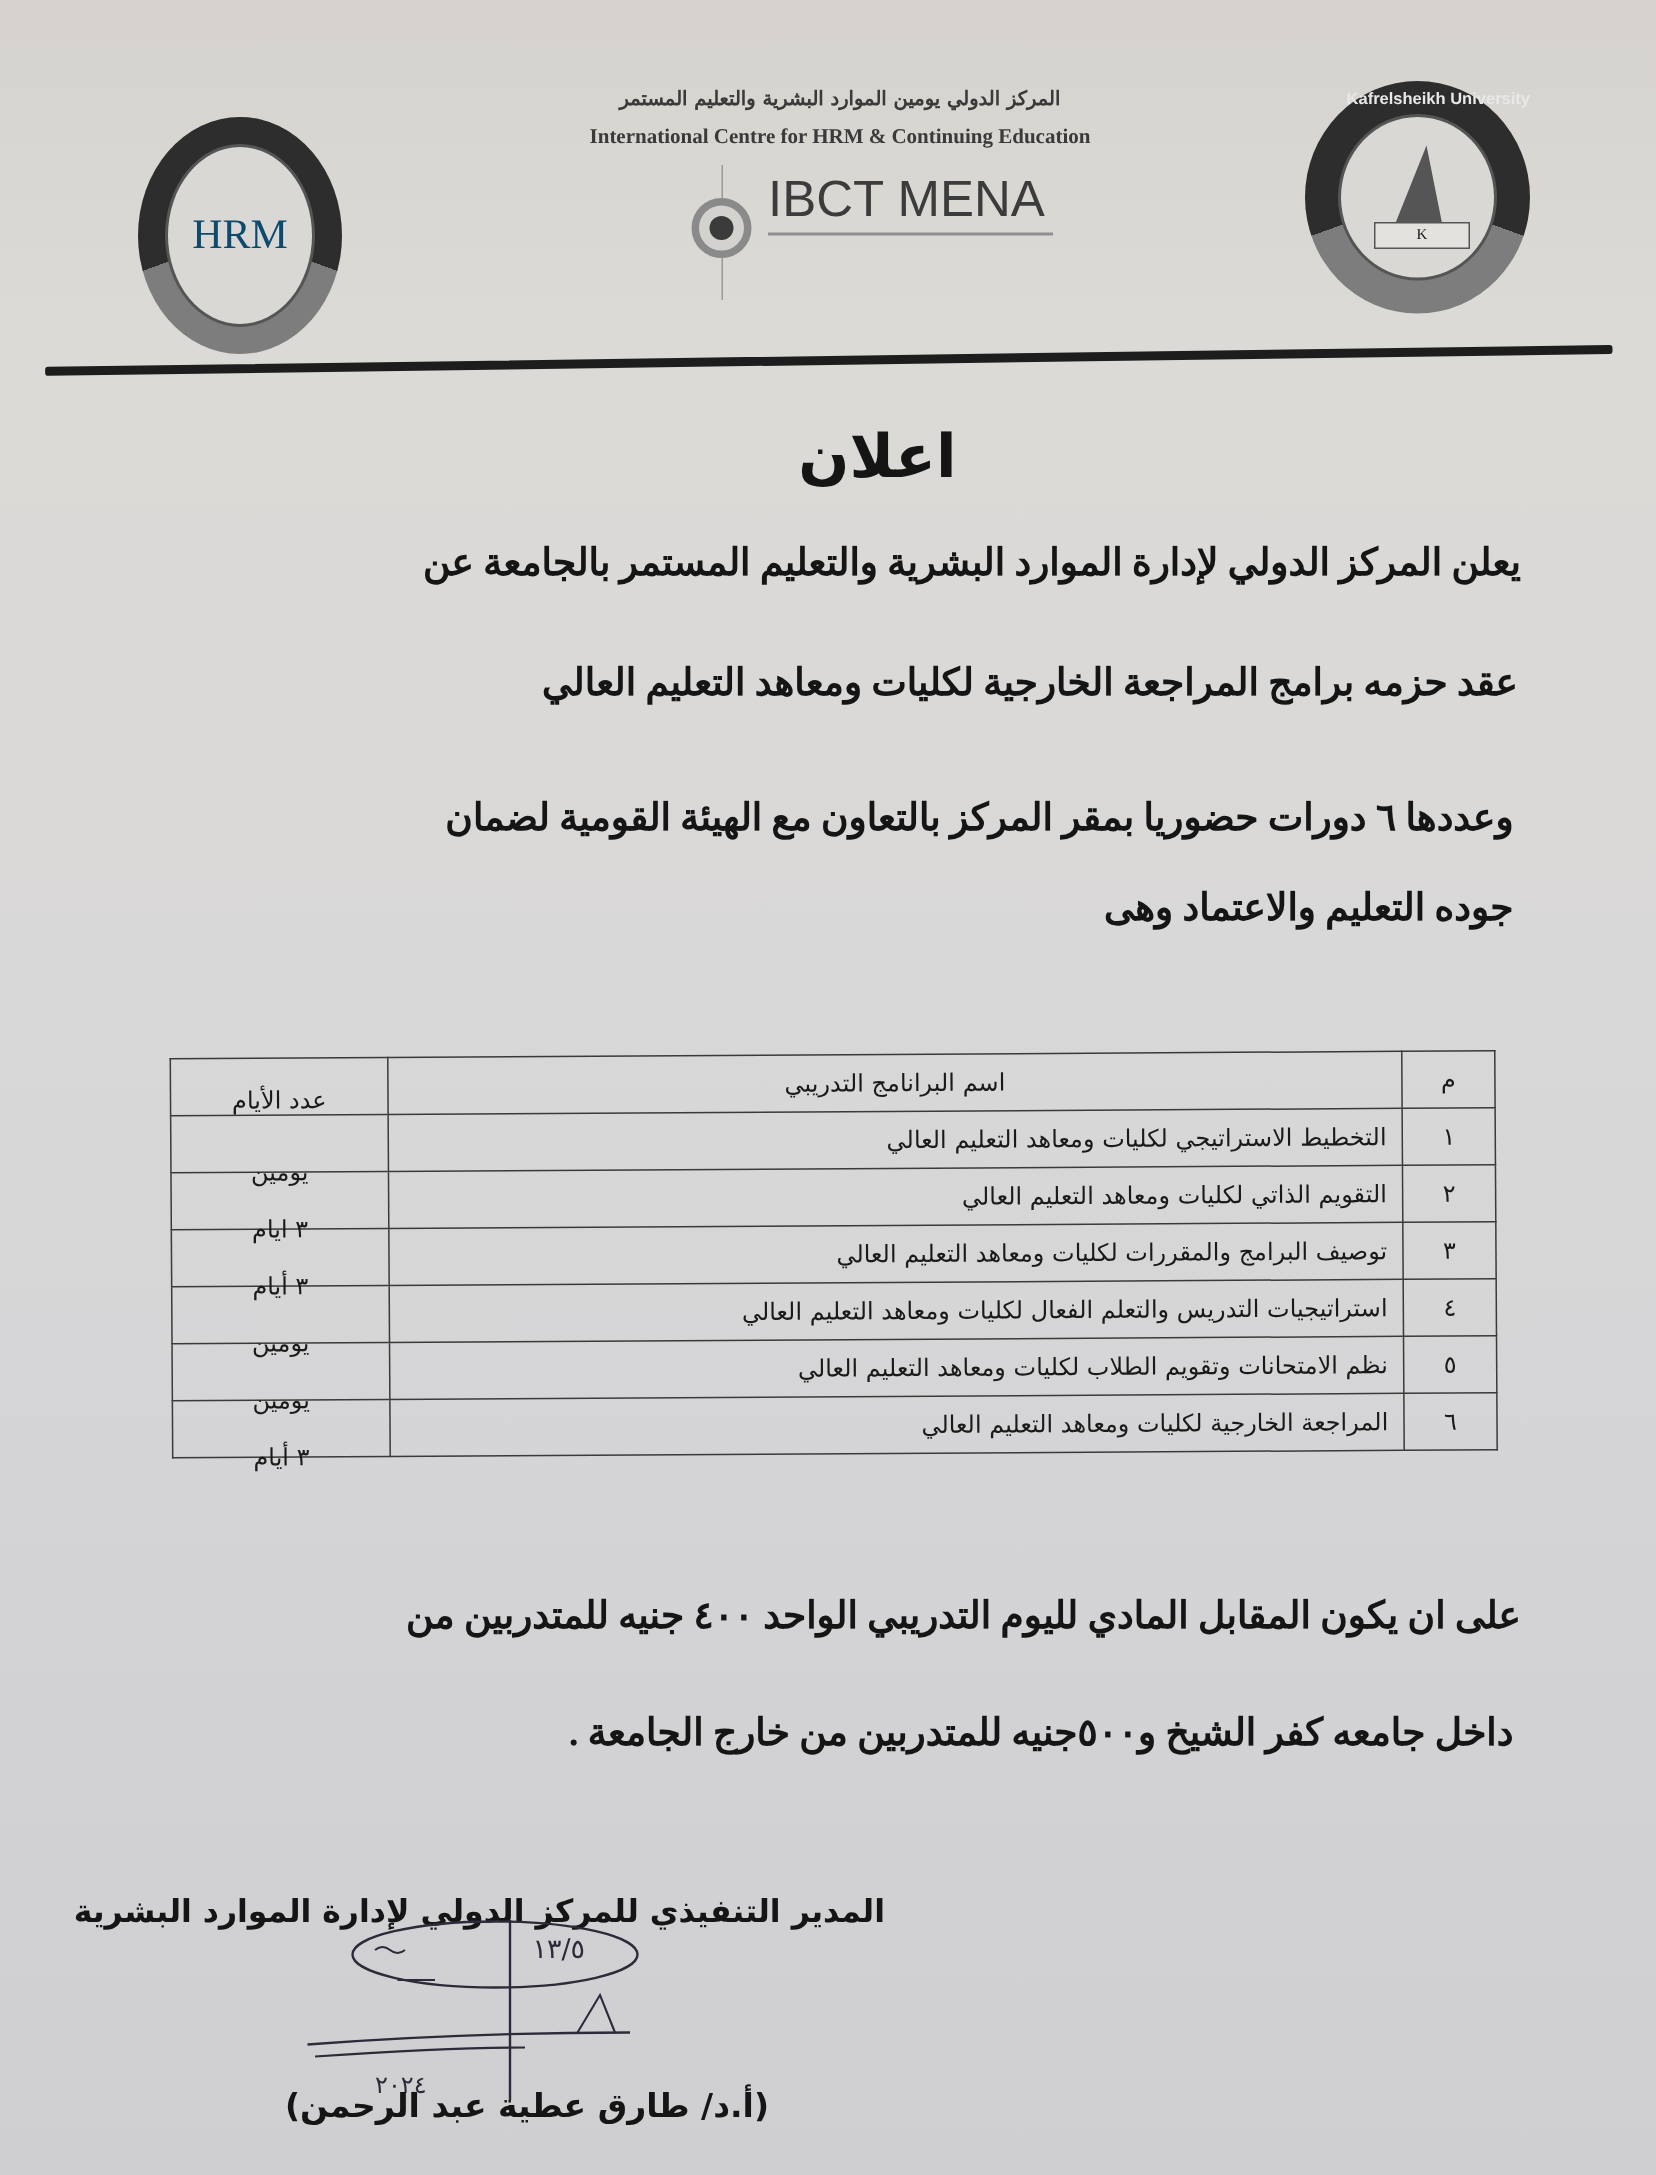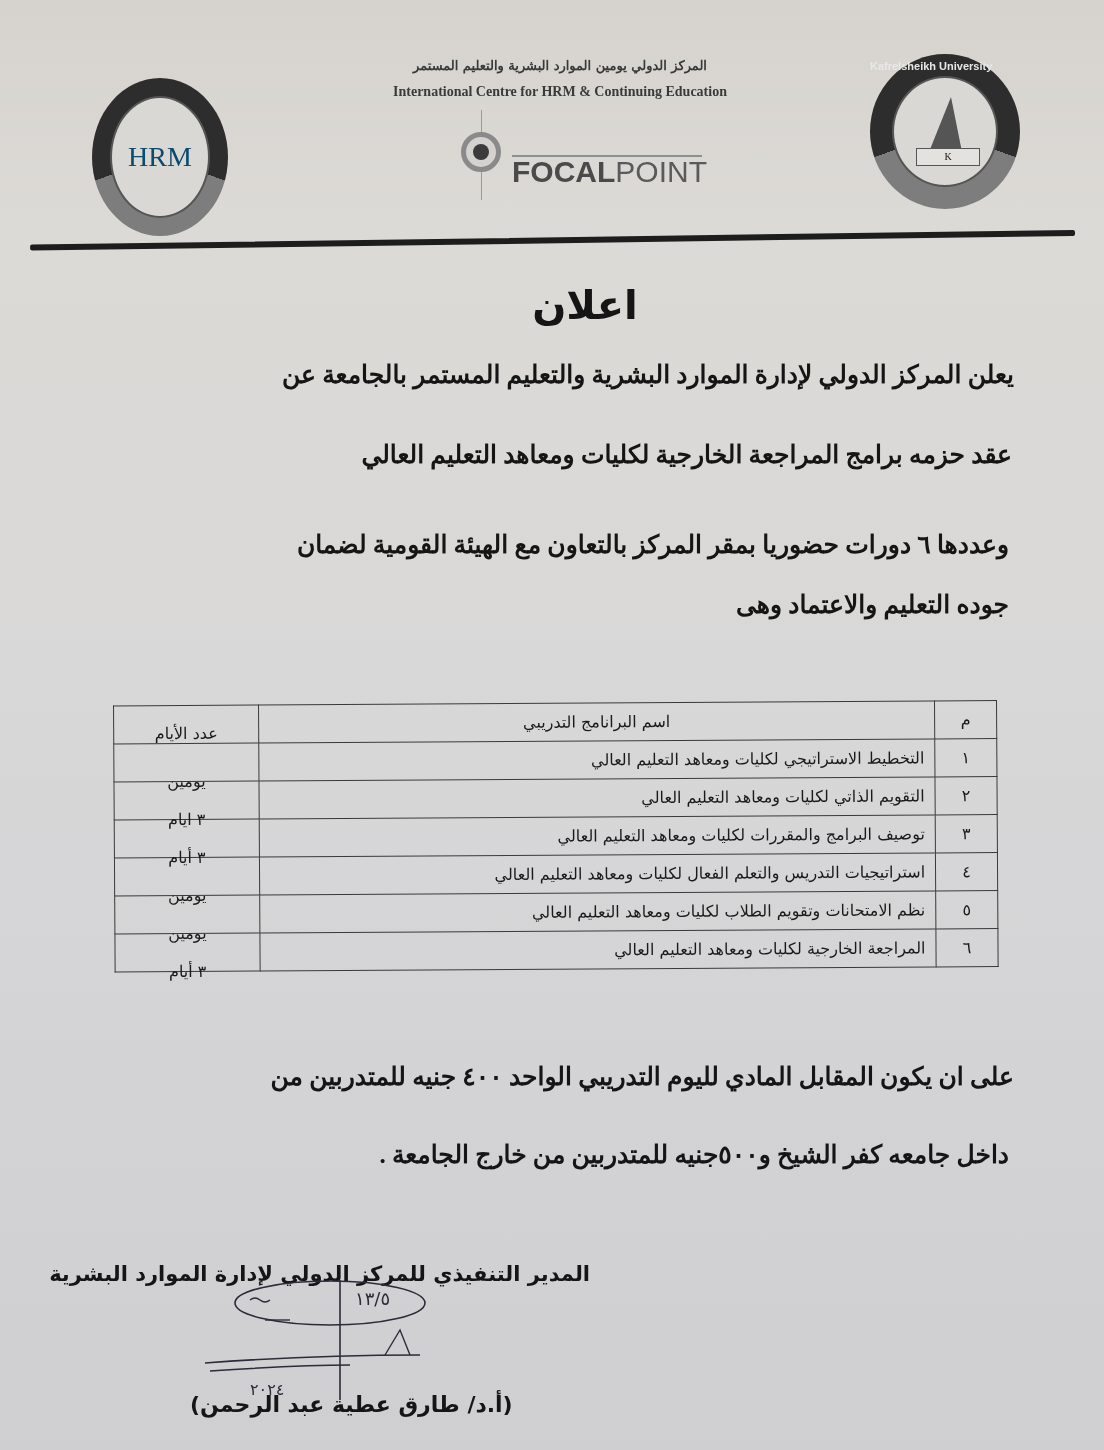--- a/index.html
+++ b/index.html
@@ -50,21 +50,21 @@
   .seal-inner {
     position: absolute; border-radius: 50%; background: #dad8d4; border: 2px solid #555;
     display: flex; align-items: center; justify-content: center; box-sizing: border-box;
   }
   .hrm-seal { left: 92px; top: 78px; width: 136px; height: 158px; }
   .hrm-seal .seal-inner { left: 18px; top: 18px; width: 100px; height: 122px; }
   .hrm-text { font-family: "Liberation Serif", serif; font-size: 28px; color: #0c4a6e; }
   .kfs-seal { left: 870px; top: 54px; width: 150px; height: 155px; }
   .kfs-seal .seal-inner { left: 22px; top: 22px; width: 106px; height: 111px; }
   .kfs-top {
-    position: absolute; left: 0; top: 6px; width: 150px; text-align: left; color: #e8e8e8;
+    position: absolute; left: 0; top: 6px; width: 150px; text-align: right; color: #e8e8e8;
     font-family: "Liberation Sans", sans-serif; font-weight: bold; font-size: 11px;
   }
   .sail { width: 0; height: 0; border-left: 24px solid transparent; border-right: 12px solid transparent; border-bottom: 60px solid #555; margin-top: -10px; }
   .kfs-badge {
     position: absolute; left: 22px; top: 70px; width: 62px; height: 16px; border: 1px solid #555;
     background: #e4e2de; font-family: "Liberation Serif", serif; font-size: 10px; line-height: 16px; text-align: center;
   }
 
   .divider {
     left: 30px; top: 230px; width: 1045px; height: 6px; background: #1d1d1d;
@@ -120,22 +120,22 @@
 </style>
 </head>
 <body>
 
 <div class="abs header-ar">المركز الدولي يومين الموارد البشرية والتعليم المستمر</div>
 <div class="abs header-en">International Centre for HRM &amp; Continuing Education</div>
 
 <div class="abs ibct-logo">
   <div class="ibct-vline"></div>
   <div class="ibct-emblem"></div>
+  <div class="ibct-line1">IBCT MENA</div>
   <div class="ibct-sep"></div>
-  <div class="ibct-line2"><b>FOCAL</b><span>POINT</span></div>
 </div>
 
 <div class="seal hrm-seal">
   <div class="seal-inner">
     <span class="hrm-text">HRM</span>
   </div>
 </div>
 
 <div class="seal kfs-seal">
   <div class="kfs-top">Kafrelsheikh University</div>

